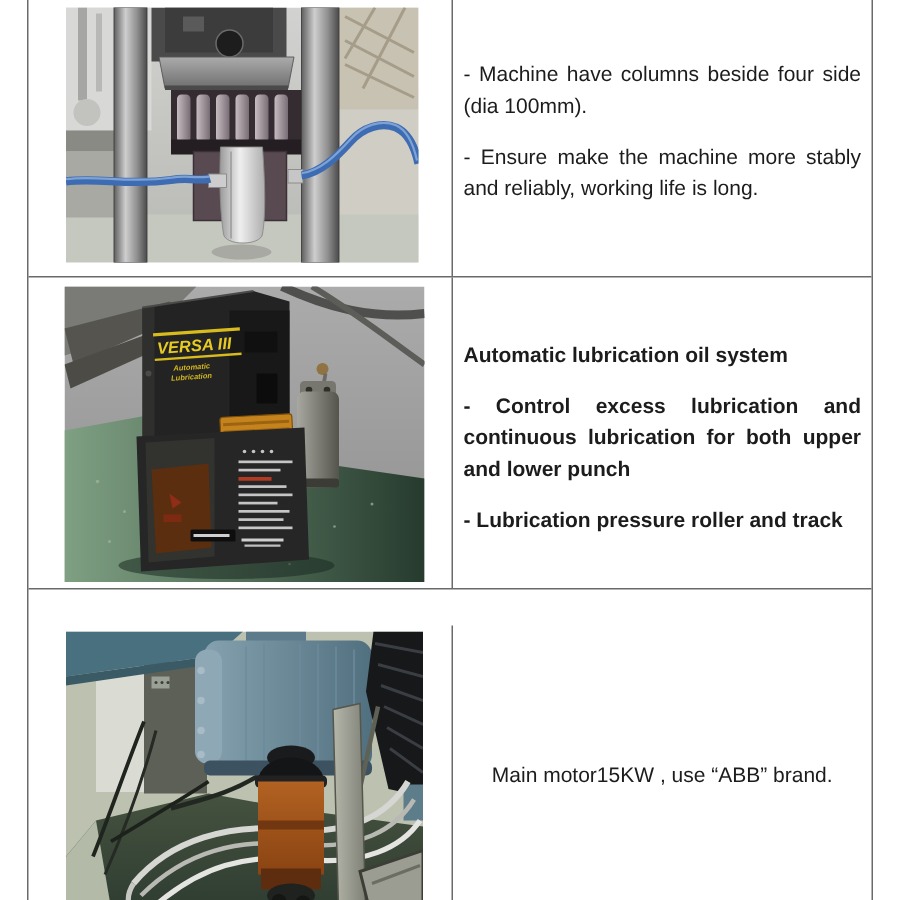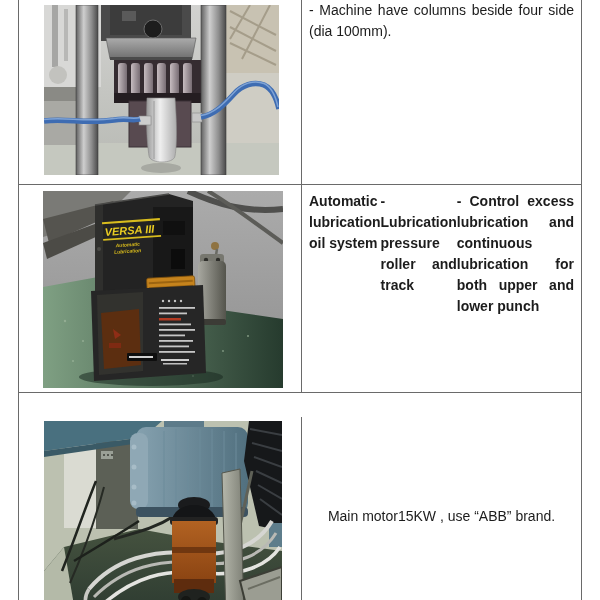--- a/index.html
+++ b/index.html
@@ -16,22 +16,22 @@
   .row { display:flex; box-sizing:border-box; }
   .row + .row { border-top:1px solid var(--bc); }
   .row1 { height:184px; }
   .row2 { height:208px; }
   .row3 { height:248px;align-items:center; }
   .photo-cell {
     width:283px; box-sizing:border-box; border-right:1px solid var(--bc);
     overflow:hidden; flex:0 0 283px;
   }
   .text-cell {
-    flex:1; display:flex; justify-content:center;
-    padding:0 7px; color:var(--ink); font-size:14px; line-height:21px;
+    flex:1; display:flex; flex-direction:column; justify-content:center;
+    padding:0 7px; color:var(--ink); font-size:14px; line-height:21px;gap:13px;
   }
   .row1 .text-cell { padding-bottom:10px; }
   .row2 .text-cell { padding-top:6px;font-weight:bold; }
   .text-cell p { margin:0; text-align:justify; }
   .row3 .text-cell p { text-align:center; }
   svg.photo { display:block; }
   .p1 { margin:5px 0 0 25px; }
   .p2 { margin:6px 0 0 24px; }
   .p3 { margin:4px 0 0 25px; }
 </style>
@@ -106,20 +106,21 @@
           <rect x="148" y="108" width="10" height="9" fill="#c6c6c6" stroke="#888" stroke-width="0.6"></rect>
           <path d="M0,116 C20,113 42,119 70,115 C82,113 90,116 96,114" stroke="#3e6cb2" stroke-width="5.5" fill="none"></path>
           <path d="M0,114.5 C20,111.5 42,117.5 70,113.5 C82,111.5 90,114.5 96,112.5" stroke="#8fb0dd" stroke-width="1.5" fill="none" opacity="0.8"></path>
           <path d="M157,112 C170,110 180,100 190,89 C198,80 210,76 220,80 C229,84 233,95 235,104" stroke="#3e6cb2" stroke-width="5.5" fill="none"></path>
           <path d="M157,110.5 C170,108.5 180,98.5 190,87.5 C198,78.5 210,74.5 220,78.5 C228,82 232,93 234,102" stroke="#8fb0dd" stroke-width="1.5" fill="none" opacity="0.8"></path>
         </g>
       </svg>
     </div>
     <div class="text-cell">
       <p>- Machine have columns beside four side (dia 100mm).</p>
+      <p>- Ensure make the machine more stably and reliably, working life is long.</p>
     </div>
   </div>
 
   <div class="row row2">
     <div class="photo-cell">
       <svg class="photo p2" width="240" height="197" viewBox="0 0 240 197">
         <defs>
           <linearGradient id="g2bg" x1="0" y1="0" x2="0" y2="1">
             <stop offset="0" stop-color="#ababab"></stop>
               <stop offset="1" stop-color="#8f8f8f"></stop>
@@ -204,22 +205,22 @@
           <rect x="116" y="127" width="22" height="2.5" fill="#b23a22"></rect>
           <rect x="84" y="162" width="30" height="8" rx="1" fill="#0e0e0e"></rect>
           <rect x="86" y="165" width="24" height="2" fill="#cfcfcf"></rect>
           <rect x="118" y="168" width="28" height="2" fill="#cfcfcf"></rect>
           <rect x="120" y="172" width="24" height="1.5" fill="#bfbfbf"></rect>
         </g>
       </svg>
     </div>
     <div class="text-cell">
       <p>Automatic lubrication oil system</p>
+      <p>- Control excess lubrication and continuous lubrication for both upper and lower punch</p>
       <p>- Lubrication pressure roller and track</p>
-      <p>- Control excess lubrication and continuous lubrication for both upper and lower punch</p>
     </div>
   </div>
 
   <div class="row row3">
     <div class="photo-cell">
       <svg class="photo p3" width="238" height="196" viewBox="0 0 238 196">
         <defs>
           <linearGradient id="g3motor" x1="0" y1="0" x2="1" y2="0">
             <stop offset="0" stop-color="#85a1af"></stop>
               <stop offset="1" stop-color="#51707f"></stop>

